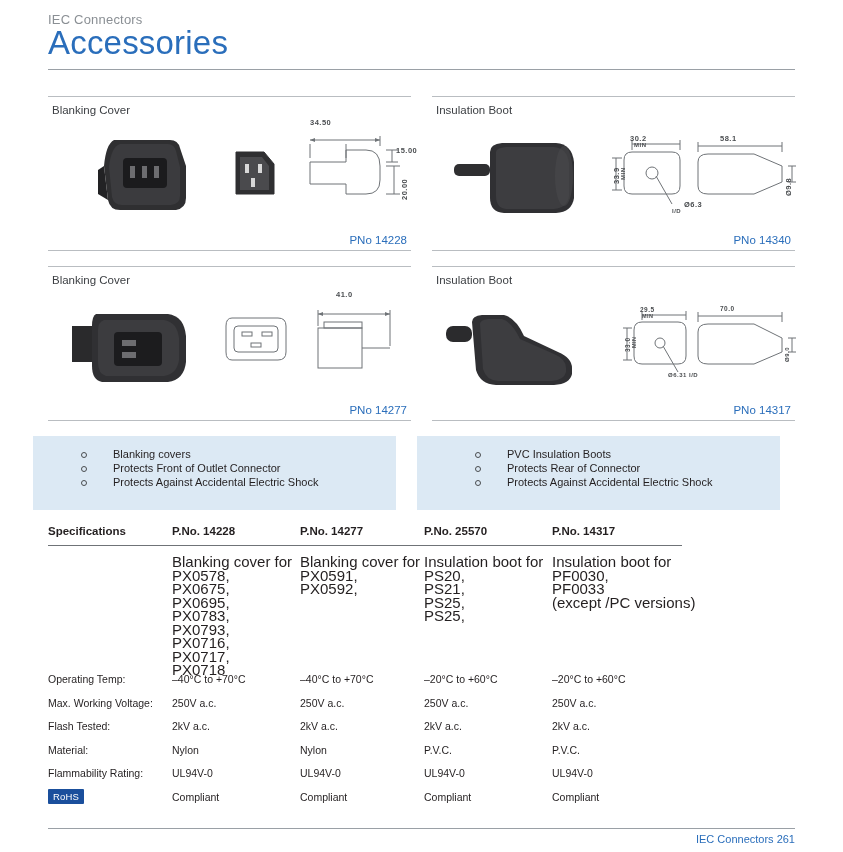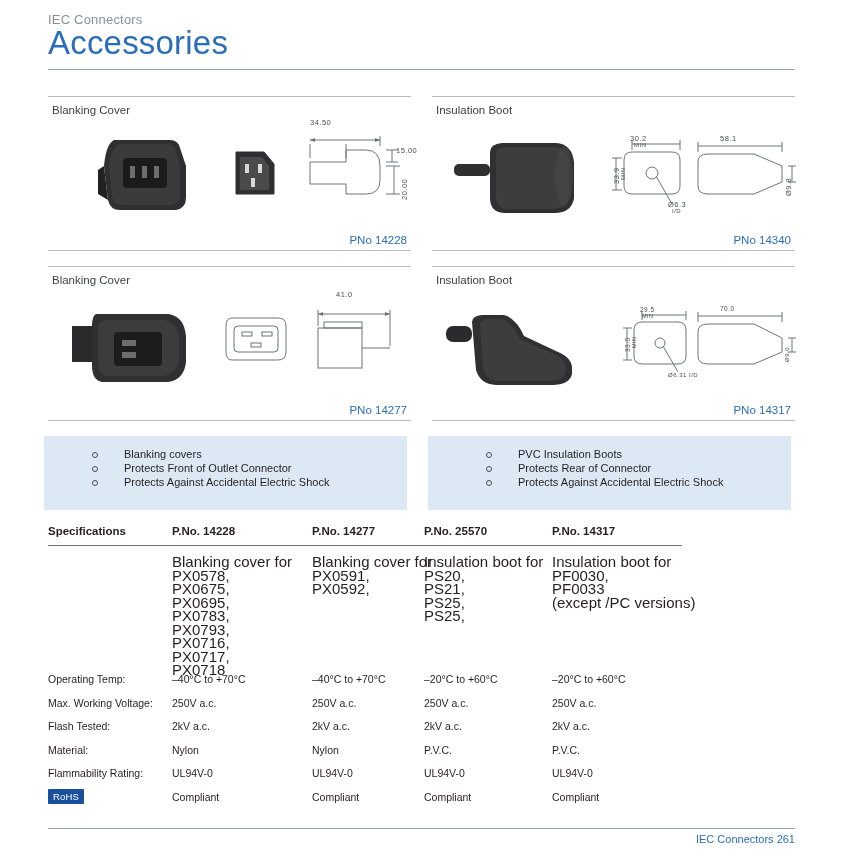--- a/index.html
+++ b/index.html
@@ -49,45 +49,45 @@
   .cell.c3 { left:0; top:170px; }
   .cell.c4 { left:384px; top:170px; }
   .cell .top-rule { position:absolute; left:0; top:0; width:363px; height:1px; background:#b9bdc1; }
   .cell .bot-rule { position:absolute; left:0; bottom:0; width:363px; height:1px; background:#b9bdc1; }
   .cell .caption {
     position:absolute; left:4px; top:8px; font-size:11.5px; color:#3d4044;
   }
   .cell .pno {
     position:absolute; right:4px; bottom:5px; font-size:11.5px; color:#2a6ebb;
   }
-  .art { position:absolute; left:0; top:26px; width:363px; height:115px; }
+  .art { position:absolute; left:0; top:26px; width:363px; height:115px;font-weight:bold; }
   .dim { position:absolute; font-size:7.5px; color:#4a4d50; font-family:"Liberation Sans", sans-serif; letter-spacing:0.5px; }
   .dimv { position:absolute; font-size:7.5px; color:#4a4d50; transform:rotate(-90deg); transform-origin:left top; letter-spacing:0.5px; }
 
   
-  .features { position:absolute; left:44px; top:436px; width:747px; height:74px; }
+  .features { position:absolute; left:33px; top:436px; width:747px; height:74px; }
   .fbox { position:absolute; top:0; width:363px; height:74px; background:#dce9f4; }
   .fbox.left { left:0; }
   .fbox.right { left:384px; }
   .fitem { position:absolute; font-size:11px; color:#231f20; }
   .bullet {
     position:absolute; width:6px; height:6px; border:1px solid #4a4d50;
     border-radius:50%; background:transparent;
   }
 
   
   .specs { position:absolute; left:48px; top:525px; width:747px; }
   .spec-head { position:relative; height:22px; }
   .spec-head .th {
     position:absolute; top:0; font-size:11.5px; font-weight:bold; color:#231f20;
   }
   .head-rule { position:absolute; left:0; top:20px; width:634px; height:1px; background:#6f7377; }
   .col0 { left:0; width:120px; }
   .col1 { left:124px; width:124px; }
-  .col2 { left:264px; width:140px; }
+  .col2 { left:252px; width:140px; }
   .col3 { left:376px; width:124px; }
   .col4 { left:504px; width:150px; }
 
   .desc-row { position:relative; margin-top:8px; height:118px; }
   .desc-row .cellx { position:absolute; top:0; font-size:15px; color:#231f20; line-height:13.5px; }
 
   .srow { position:relative; height:23.5px; }
   .srow .cellx { position:absolute; top:0; font-size:10.5px; color:#231f20; }
   .srow .lbl { color:#231f20; }
 
@@ -199,21 +199,21 @@
           <line x1="106" y1="32" x2="114" y2="32"></line>
           <line x1="106" y1="48" x2="114" y2="48"></line>
           <line x1="110" y1="32" x2="110" y2="48"></line>
         </g>
       </svg>
       <div class="dim" style="left:198px; top:12px;">30.2</div>
       <div class="dim" style="left:202px; top:20px; font-size:6px;">MIN</div>
       <div class="dimv" style="left:180px; top:62px;">33.9</div>
       <div class="dimv" style="left:188px; top:58px; font-size:6px;">MIN</div>
       <div class="dim" style="left:288px; top:12px;">58.1</div>
-      <div class="dim" style="left:236px; top:78px;">Ø6.3</div>
+      <div class="dim" style="left:252px; top:78px;">Ø6.3</div>
       <div class="dim" style="left:240px; top:86px; font-size:6px;">I/D</div>
       <div class="dimv" style="left:352px; top:74px;">Ø9.8</div>
     </div>
     <div class="pno">PNo 14340</div>
     <div class="bot-rule"></div>
   </div>
 
   <div class="cell c3">
     <div class="top-rule"></div>
     <div class="caption">Blanking Cover</div>

